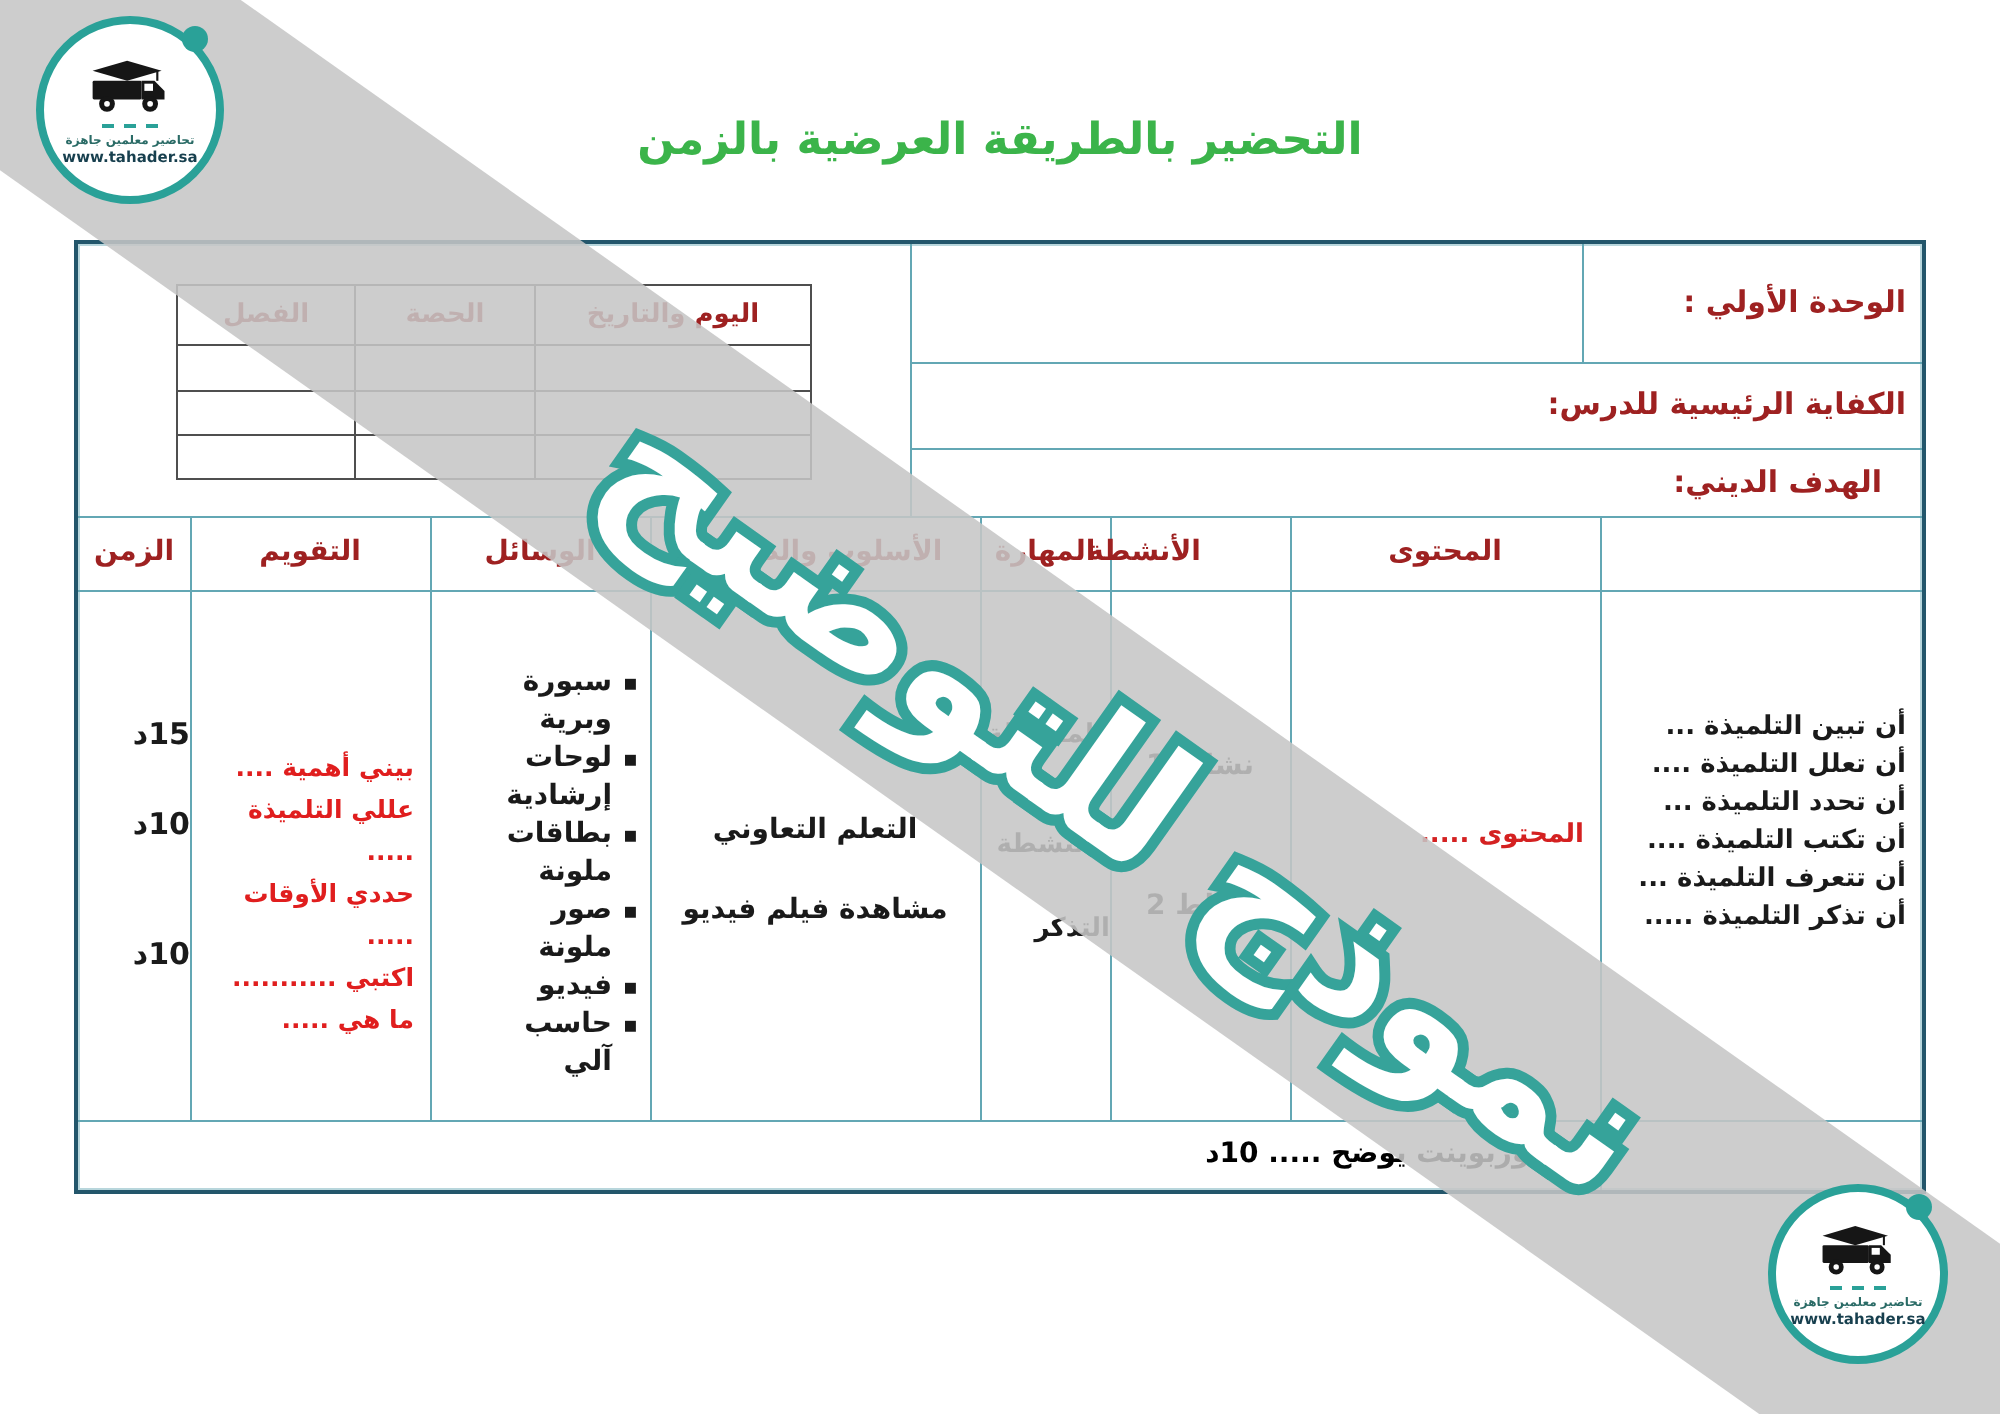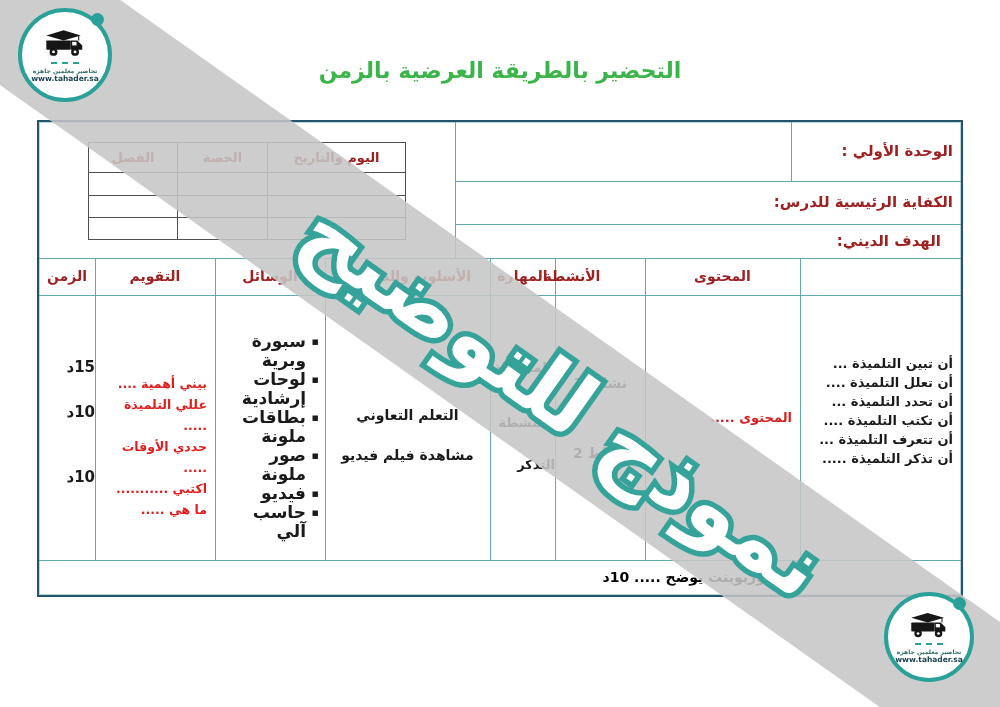--- a/index.html
+++ b/index.html
@@ -32,21 +32,21 @@
 
   
   .blk { position:absolute; font-weight:bold; }
   .objectives { left:761px; top:232px; width:153px; font-size:13px; line-height:19px; text-align:right; padding-left:4px; }
   .objectives div { padding-left:6px; }
   .content-line { left:606px; top:288px; width:147px; font-size:13px; color:#d42121; text-align:right; padding-left:6px; }
   .act { left:516px; width:90px; font-size:14px; text-align:center; }
   .skill { left:451px; width:65px; font-size:13px; text-align:center; }
   .method { left:286px; width:165px; font-size:14px; text-align:center; }
   ul.tools { position:absolute; left:200px; top:210px; width:80px; list-style:none; }
-  ul.tools li { position:relative; padding-right:13px; font-size:17px; font-weight:bold;
+  ul.tools li { position:relative; padding-right:13px; font-size:14px; font-weight:bold;
     line-height:19px; text-align:right; }
   ul.tools li::before { content:"▪"; position:absolute; right:0; top:0; font-size:11px; }
   .evaluation { left:56px; top:251px; width:112px; font-size:12.5px; line-height:21px;
     color:#e01e1e; text-align:right; padding-left:4px; }
   .time { left:0; width:56px; font-size:15px; }
 
   .closing-label { left:761px; top:438px; width:161px; height:35px; line-height:35px;
     text-align:center; font-size:14px; color:#9e2121; }
   .closing-value { left:0; top:438px; width:761px; height:35px; line-height:35px;
     text-align:right; font-size:14px; color:#000000;margin-left:12px; }

